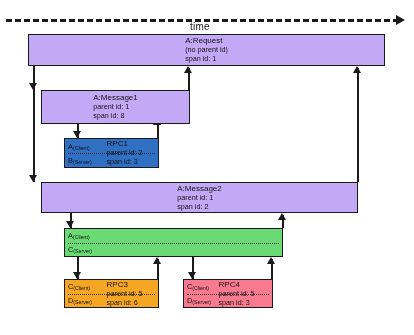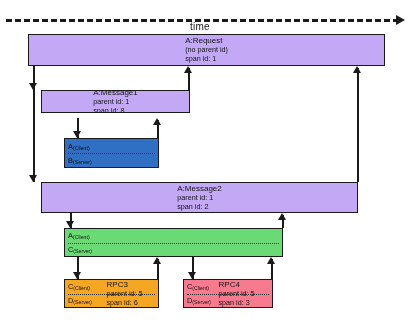--- a/index.html
+++ b/index.html
@@ -132,37 +132,42 @@
   <div class="arrow-up" style="left:153px;top:118px;"></div>
 
   <div class="span" style="left:28px;top:34px;width:357px;height:32px;background:#c3a9f5;">
     <div class="stack">
       <div class="title">A:Request</div>
       <div>(no parent id)</div>
       <div>span id: 1</div>
     </div>
   </div>
 
-  <div class="span" style="left:41px;top:90px;width:149px;height:23px;background:#c3a9f5;">
+  <div class="span" style="left:41px;top:90px;width:149px;height:34px;background:#c3a9f5;">
     <div class="stack">
       <div class="title">A:Message1</div>
       <div>parent id: 1</div>
       <div>span id: 8</div>
     </div>
   </div>
 
   <div class="span rpc" style="left:64px;top:138px;width:95px;height:30px;background:#2f6fc4;">
     <div class="divider"></div>
     <div class="roles">
       <div class="role">
         <span>A</span><sub>(Client)</sub>
       </div>
       <div class="role">
         <span>B</span><sub>(Server)</sub>
       </div>
+    </div>
+    <div class="stack" style="margin-left:26px;">
+      <div class="title">RPC1</div>
+      <div>parent id: 2</div>
+      <div>span id: 3</div>
     </div>
   </div>
 
   <div class="span" style="left:41px;top:182px;width:317px;height:31px;background:#c3a9f5;">
     <div class="stack">
       <div class="title">A:Message2</div>
       <div>parent id: 1</div>
       <div>span id: 2</div>
     </div>
   </div>

